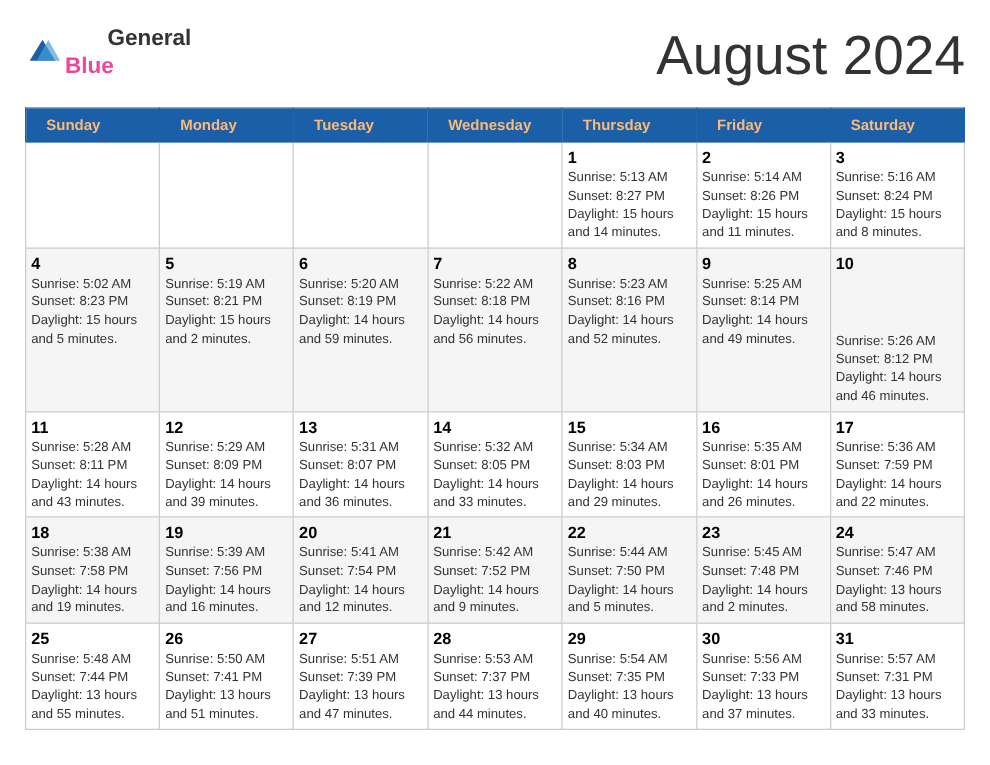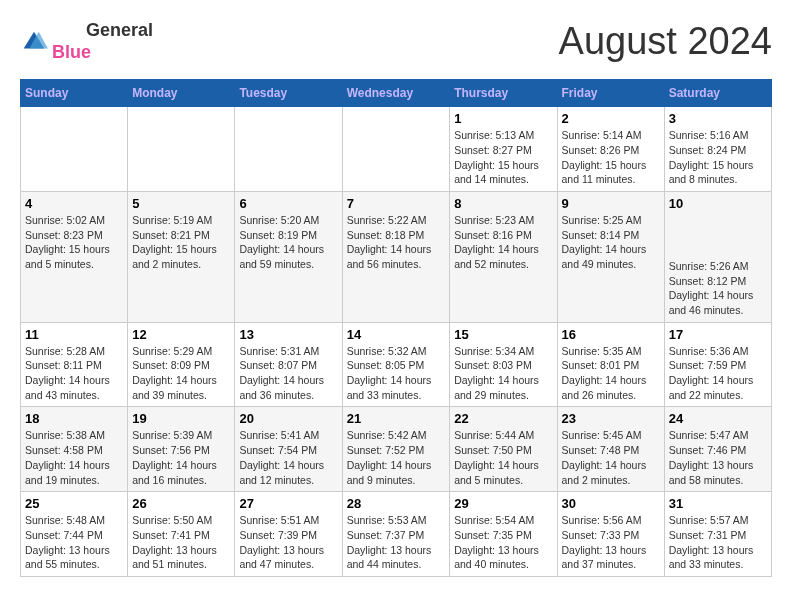--- a/index.html
+++ b/index.html
@@ -29,37 +29,37 @@
     .logo-general { color: #333; margin-left: 34px; }
     .logo-blue { color: #ec4899; }
     .logo-icon {
       width: 28px;
       height: 28px;
     }
     .title-block {
       text-align: right;
     }
     .month-year {
-      font-size: 38px;
+      font-size: 44px;
       color: #333;
       font-weight: normal;
     }
     .location {
       font-size: 15px;
       color: #555;
     }
     .calendar {
       width: 100%;
       border-collapse: collapse;
       font-size: 11px;
     }
     .calendar thead th {
       background: #1a5fa8;
-      color: #c4b5fd;
-      padding: 6px 4px;
+      color: #fdba74;
+      padding: 6px 16px;
       text-align: left;
       font-size: 12px;
       font-weight: bold;
       border: 1px solid #1a5fa8;
     }
     .calendar tbody td {
       border: 1px solid #ccc;
       vertical-align: top;
       padding: 4px;
       width: 108px;
@@ -225,21 +225,21 @@
           <span class="day-num">17</span>
           <div class="day-info" style="white-space: pre-line;">Sunrise: 5:36 AM
 Sunset: 7:59 PM
 Daylight: 14 hours and 22 minutes.</div>
         </td>
       </tr>
       <tr>
         <td>
           <span class="day-num">18</span>
           <div class="day-info" style="white-space: pre-line;">Sunrise: 5:38 AM
-Sunset: 4:58 PM
+Sunset: 7:58 PM
 Daylight: 14 hours and 19 minutes.</div>
         </td>
         <td>
           <span class="day-num">19</span>
           <div class="day-info" style="white-space: pre-line;">Sunrise: 5:39 AM
 Sunset: 7:56 PM
 Daylight: 14 hours and 16 minutes.</div>
         </td>
         <td>
           <span class="day-num">20</span>

